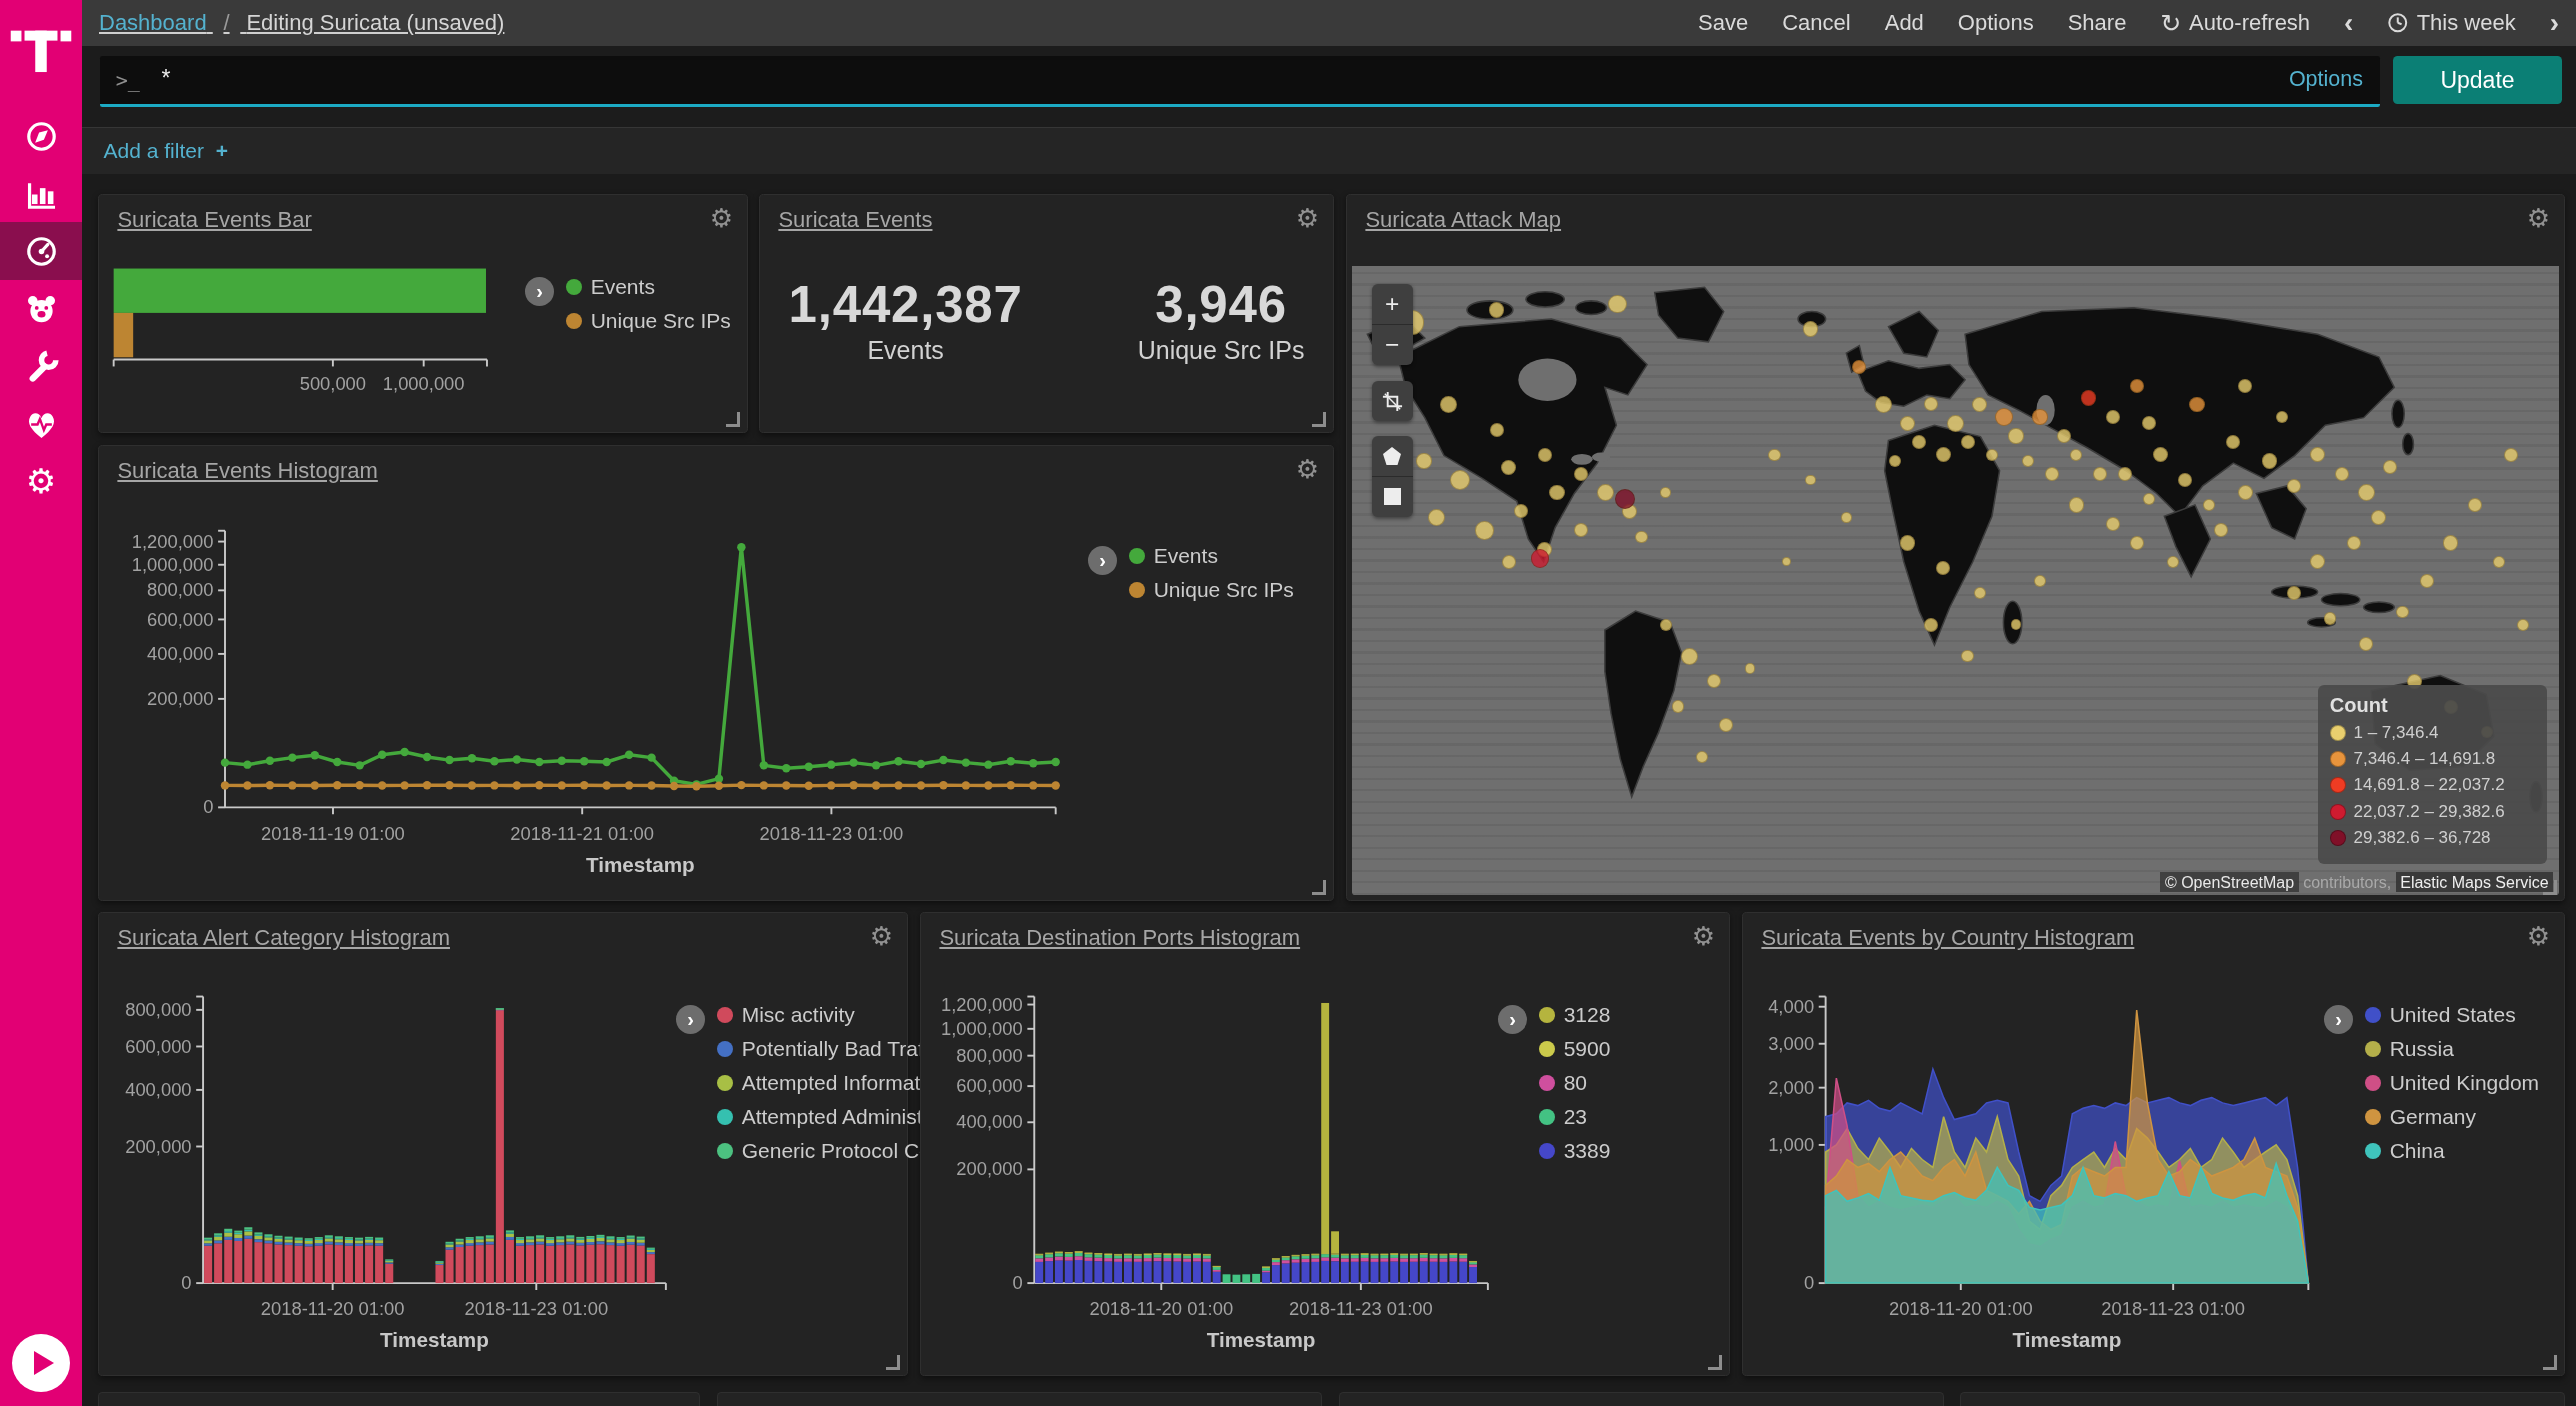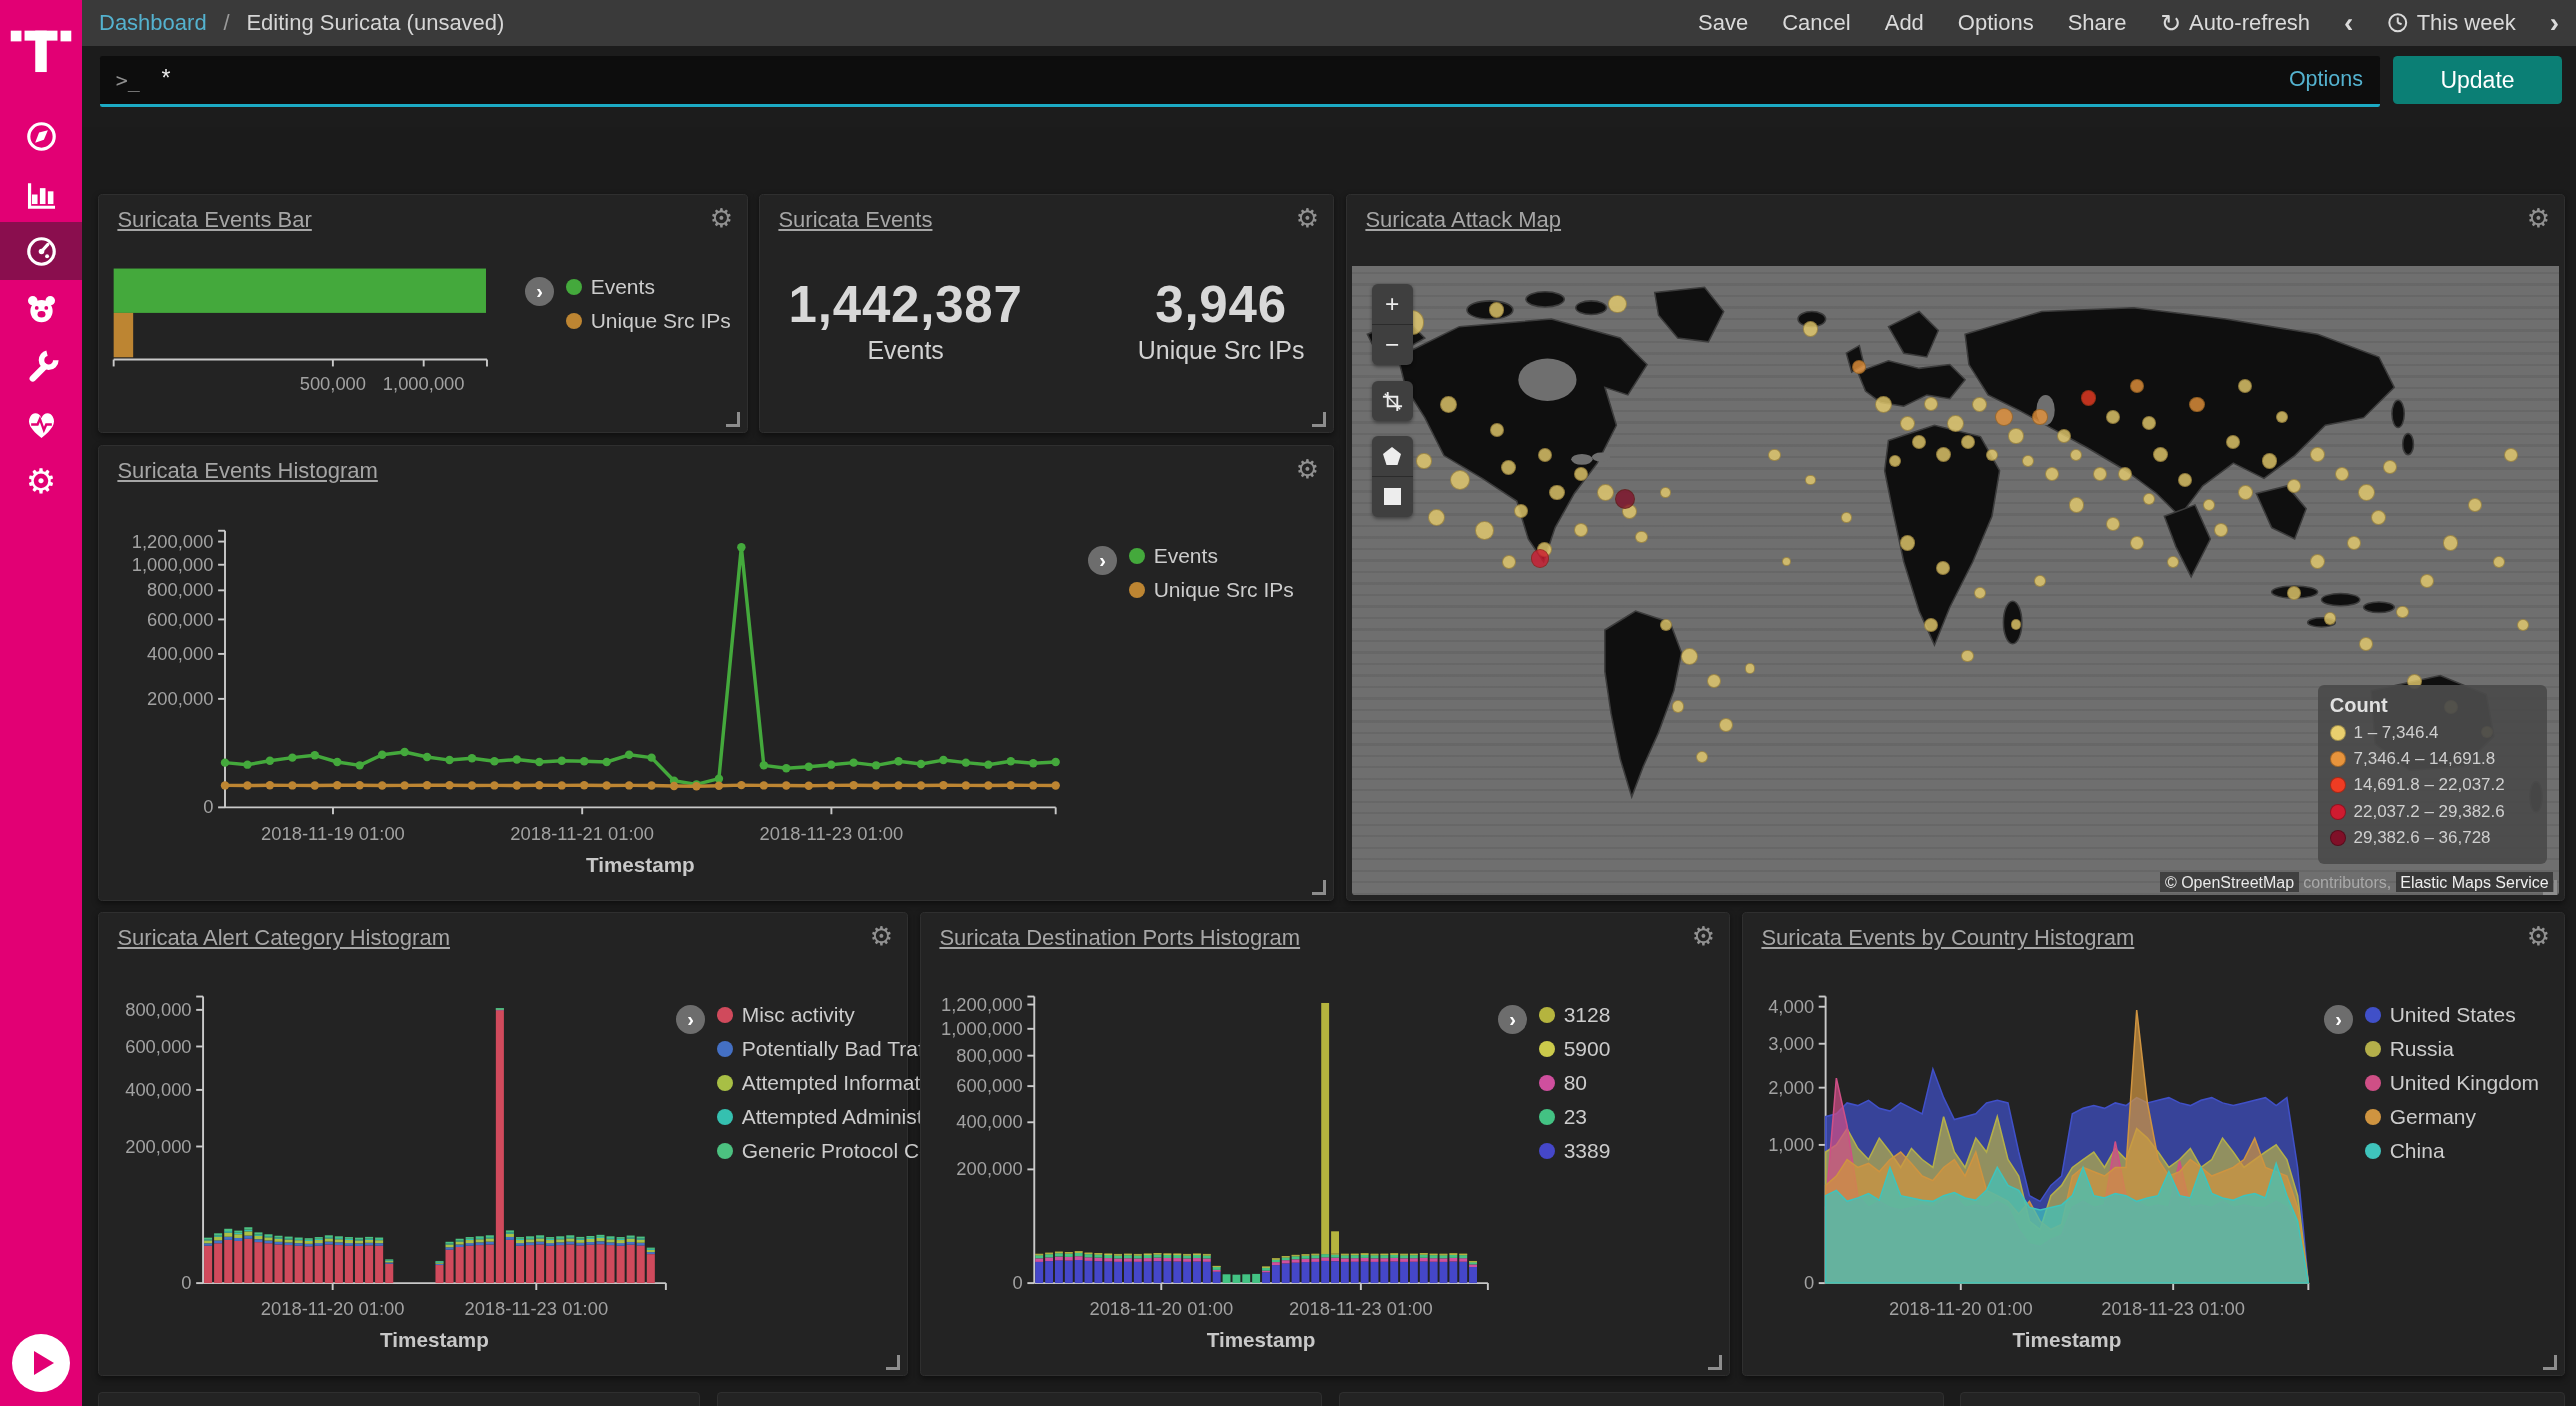--- a/index.html
+++ b/index.html
@@ -8,21 +8,21 @@
   
   #sidebar{position:absolute;left:0;top:0;width:82px;height:1406px;background:#e20074;z-index:30;}
   .navitem{position:absolute;left:0;width:82px;height:58px;display:flex;align-items:center;justify-content:center;cursor:pointer;}
   .navitem.sel{background:#8a0e4e;}
   #expandbtn{position:absolute;left:11.5px;bottom:14px;width:58px;height:58px;border-radius:50%;background:#fff;
              display:flex;align-items:center;justify-content:center;cursor:pointer;}
   #expandbtn .tri{width:0;height:0;border-left:20px solid #e20074;border-top:12.3px solid transparent;border-bottom:12.3px solid transparent;margin-left:6.1px;}
   
   #topbar{position:absolute;left:82px;right:0;top:0;height:46px;background:#3a3a3a;display:flex;align-items:center;
           padding:0 17px;box-sizing:border-box;font-size:22px;z-index:20;}
-  #crumbs{flex:0 0 auto;}
+  #crumbs{flex:0 0 auto;text-decoration:underline;}
   .crumb-link{color:#54b2cf;cursor:pointer;}
   .crumb-sep{color:#9a9a9a;margin:0 10.7px;}
   .crumb-cur{color:#d6d6d6;}
   #topmenu{margin-left:auto;display:flex;align-items:center;gap:34px;color:#dadada;white-space:nowrap;}
   .tmi{cursor:pointer;display:flex;align-items:center;gap:7.7px;}
   .chev{font-size:28px;font-weight:bold;line-height:1;}
   
   #searchrow{position:absolute;left:82px;right:0;top:46px;height:81px;background:#1c1c1c;z-index:15;}
   #querybox{position:absolute;left:18.4px;top:10px;right:196px;height:48px;background:#0d0d0d;border-radius:2.3px;
             border-bottom:3.1px solid #1caac4;}
@@ -175,20 +175,26 @@
 
   <div id="searchrow">
     <div id="querybox">
       <span id="prompt">&gt;_</span>
       <span id="querytext">*</span>
       <span id="qoptions">Options</span>
     </div>
     <button id="updatebtn">Update</button>
   </div>
 
+  <div id="filterrow">
+    <span id="addfilter">
+      <span>Add a filter</span>
+      <b>+</b>
+    </span>
+  </div>
 
   <div class="panel" style="left:98px;top:194px;width:650px;height:239px;">
     <div class="ptitle">Suricata Events Bar</div>
     <span class="gear">⚙</span>
     <svg width="399" height="153" style="position:absolute;left:10.7px;top:72px;" viewBox="0 0 520 200">
         <rect x="4" y="2" width="486.7" height="58" fill="#44a93c"></rect>
         <rect x="4" y="60" width="25.5" height="58" fill="#bd8532"></rect>
         <line x1="4" y1="121" x2="492" y2="121" class="axl"></line>
         <line x1="4" y1="121" x2="4" y2="130" class="axl"></line>
         <line x1="492" y1="121" x2="492" y2="130" class="axl"></line>

